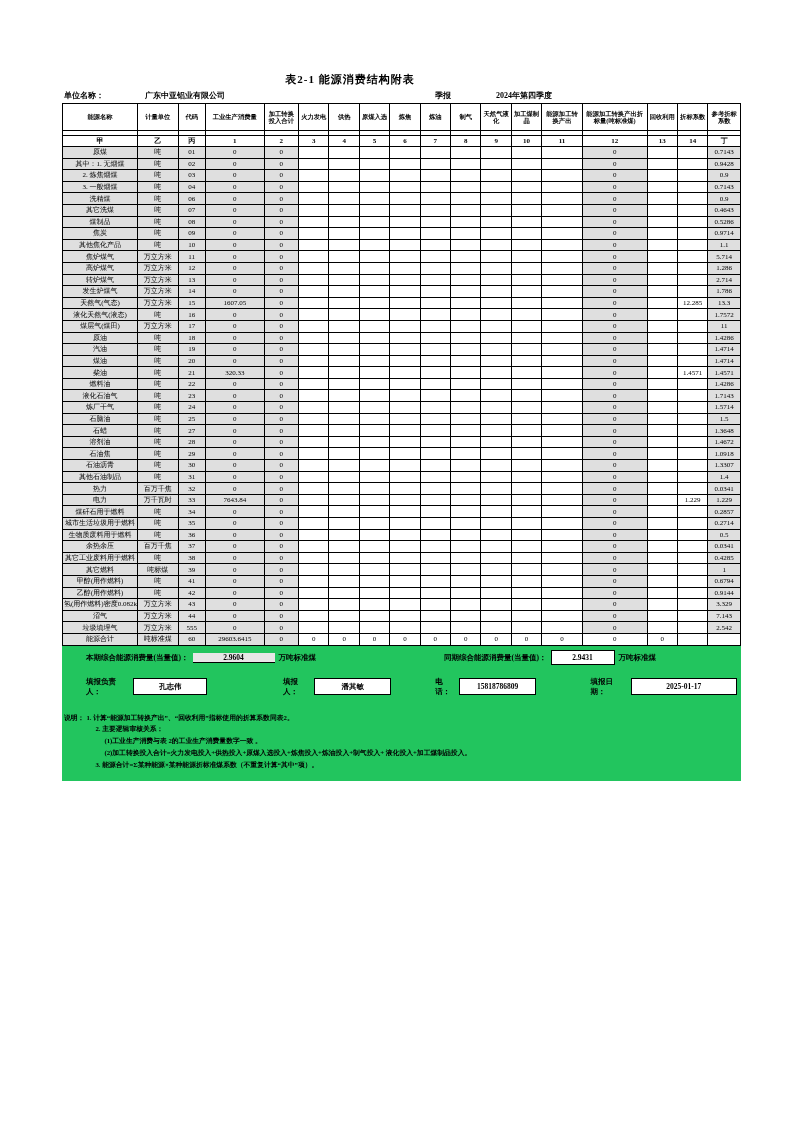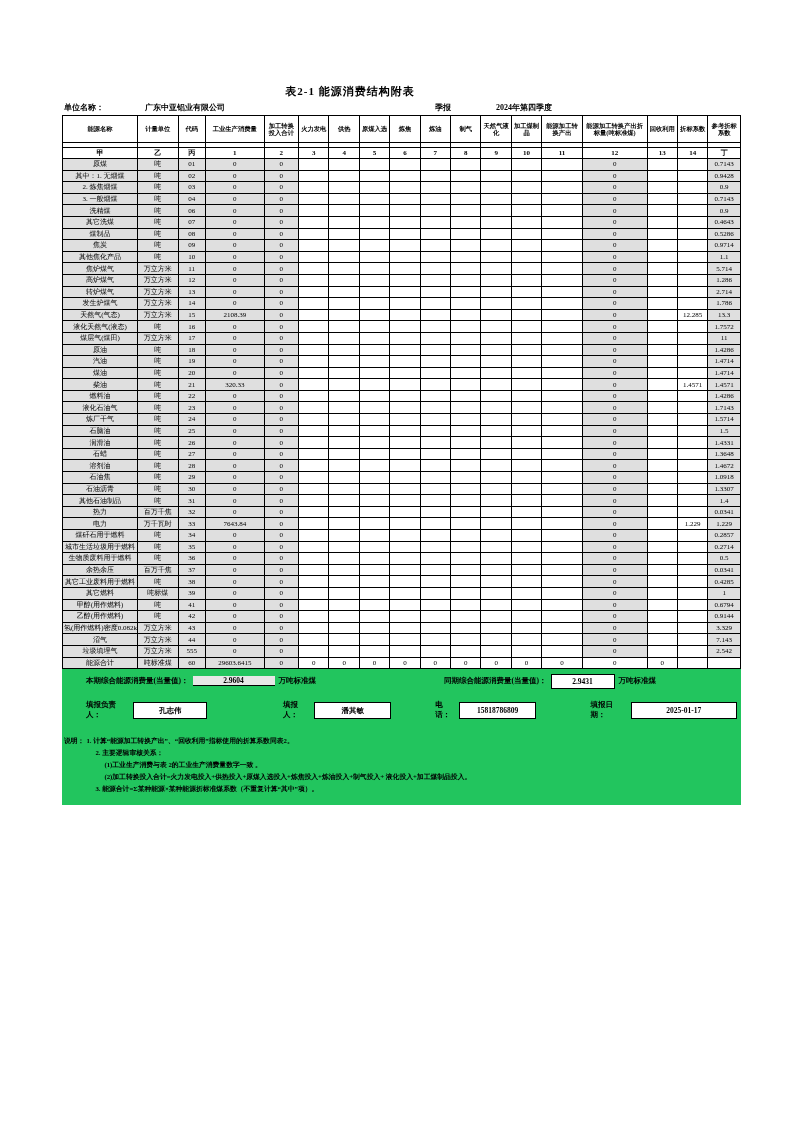--- a/index.html
+++ b/index.html
@@ -1,18 +1,18 @@
 <!DOCTYPE html>
 <html><head>
 <meta charset="utf-8">
 <style>
   html,body{margin:0;padding:0;background:#fff;}
   .page{position:relative;width:793px;height:1122px;background:#ffffff;overflow:hidden;
         font-family:"Liberation Serif", serif;color:#000;}
-  .sheet{position:absolute;left:62px;top:84px;width:576px;}
+  .sheet{position:absolute;left:62px;top:72px;width:576px;}
   .title{text-align:center;font-size:11px;font-weight:bold;letter-spacing:1px;margin-bottom:3px;}
   .meta{display:flex;align-items:flex-end;font-size:8px;font-weight:bold;margin-bottom:2px;gap:31px;}
   .meta .mlabel{margin-left:2px;}
   .meta .mvalue{margin-left:10px;}
   .meta .period-label{margin-left:auto;margin-right:14px;}
   .meta .period-value{margin-right:86px;}
   table.energy{border-collapse:collapse;table-layout:fixed;width:679px;}
   table.energy th, table.energy td{border:1px solid #000;overflow:hidden;white-space:nowrap;
       text-align:center;vertical-align:middle;padding:0 1px;}
   table.energy th{font-size:6.3px;font-weight:bold;height:24px;white-space:normal;line-height:1.15;padding:1px;}
@@ -398,21 +398,21 @@
             <td></td>
             <td class="g">0</td>
             <td></td>
             <td></td>
             <td class="g">1.786</td>
           </tr>
           <tr>
             <td class="g">天然气(气态)</td>
             <td class="g">万立方米</td>
             <td class="g">15</td>
-            <td class="g">2108.39</td>
+            <td class="g">1607.05</td>
             <td class="g">0</td>
             <td></td>
             <td></td>
             <td></td>
             <td></td>
             <td></td>
             <td></td>
             <td></td>
             <td></td>
             <td></td>
@@ -613,40 +613,20 @@
             <td></td>
             <td></td>
             <td></td>
             <td></td>
             <td></td>
             <td></td>
             <td class="g">0</td>
             <td></td>
             <td></td>
             <td class="g">1.5</td>
-          </tr>
-          <tr>
-            <td class="g">润滑油</td>
-            <td class="g">吨</td>
-            <td class="g">26</td>
-            <td class="g">0</td>
-            <td class="g">0</td>
-            <td></td>
-            <td></td>
-            <td></td>
-            <td></td>
-            <td></td>
-            <td></td>
-            <td></td>
-            <td></td>
-            <td></td>
-            <td class="g">0</td>
-            <td></td>
-            <td></td>
-            <td class="g">1.4331</td>
           </tr>
           <tr>
             <td class="g">石蜡</td>
             <td class="g">吨</td>
             <td class="g">27</td>
             <td class="g">0</td>
             <td class="g">0</td>
             <td></td>
             <td></td>
             <td></td>

